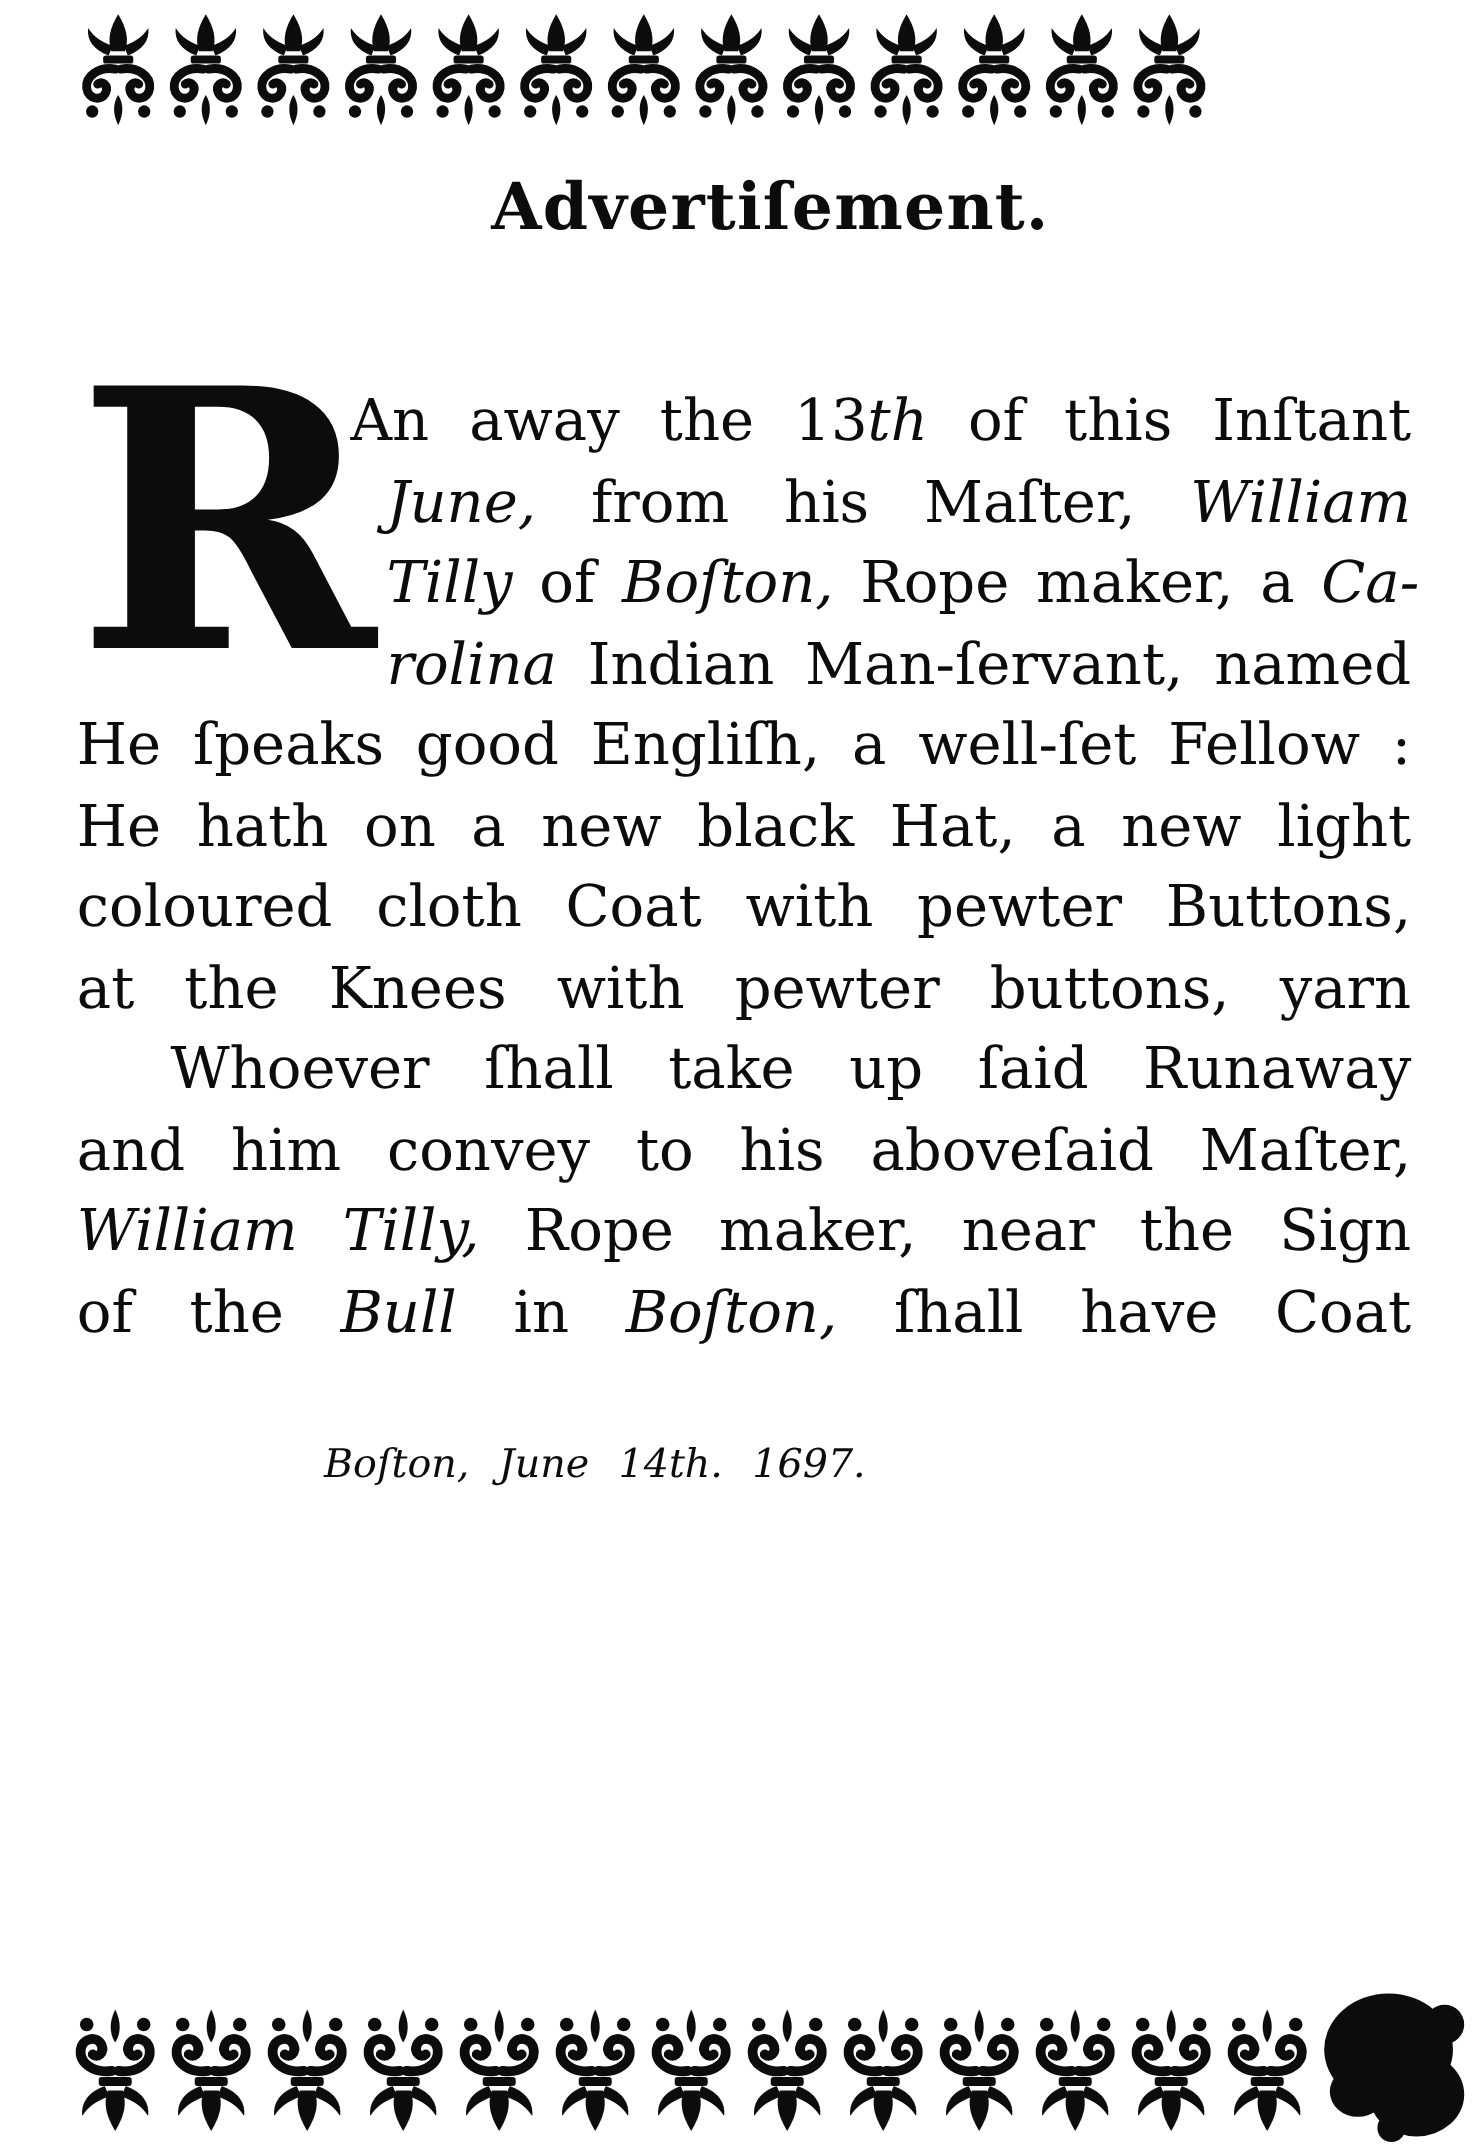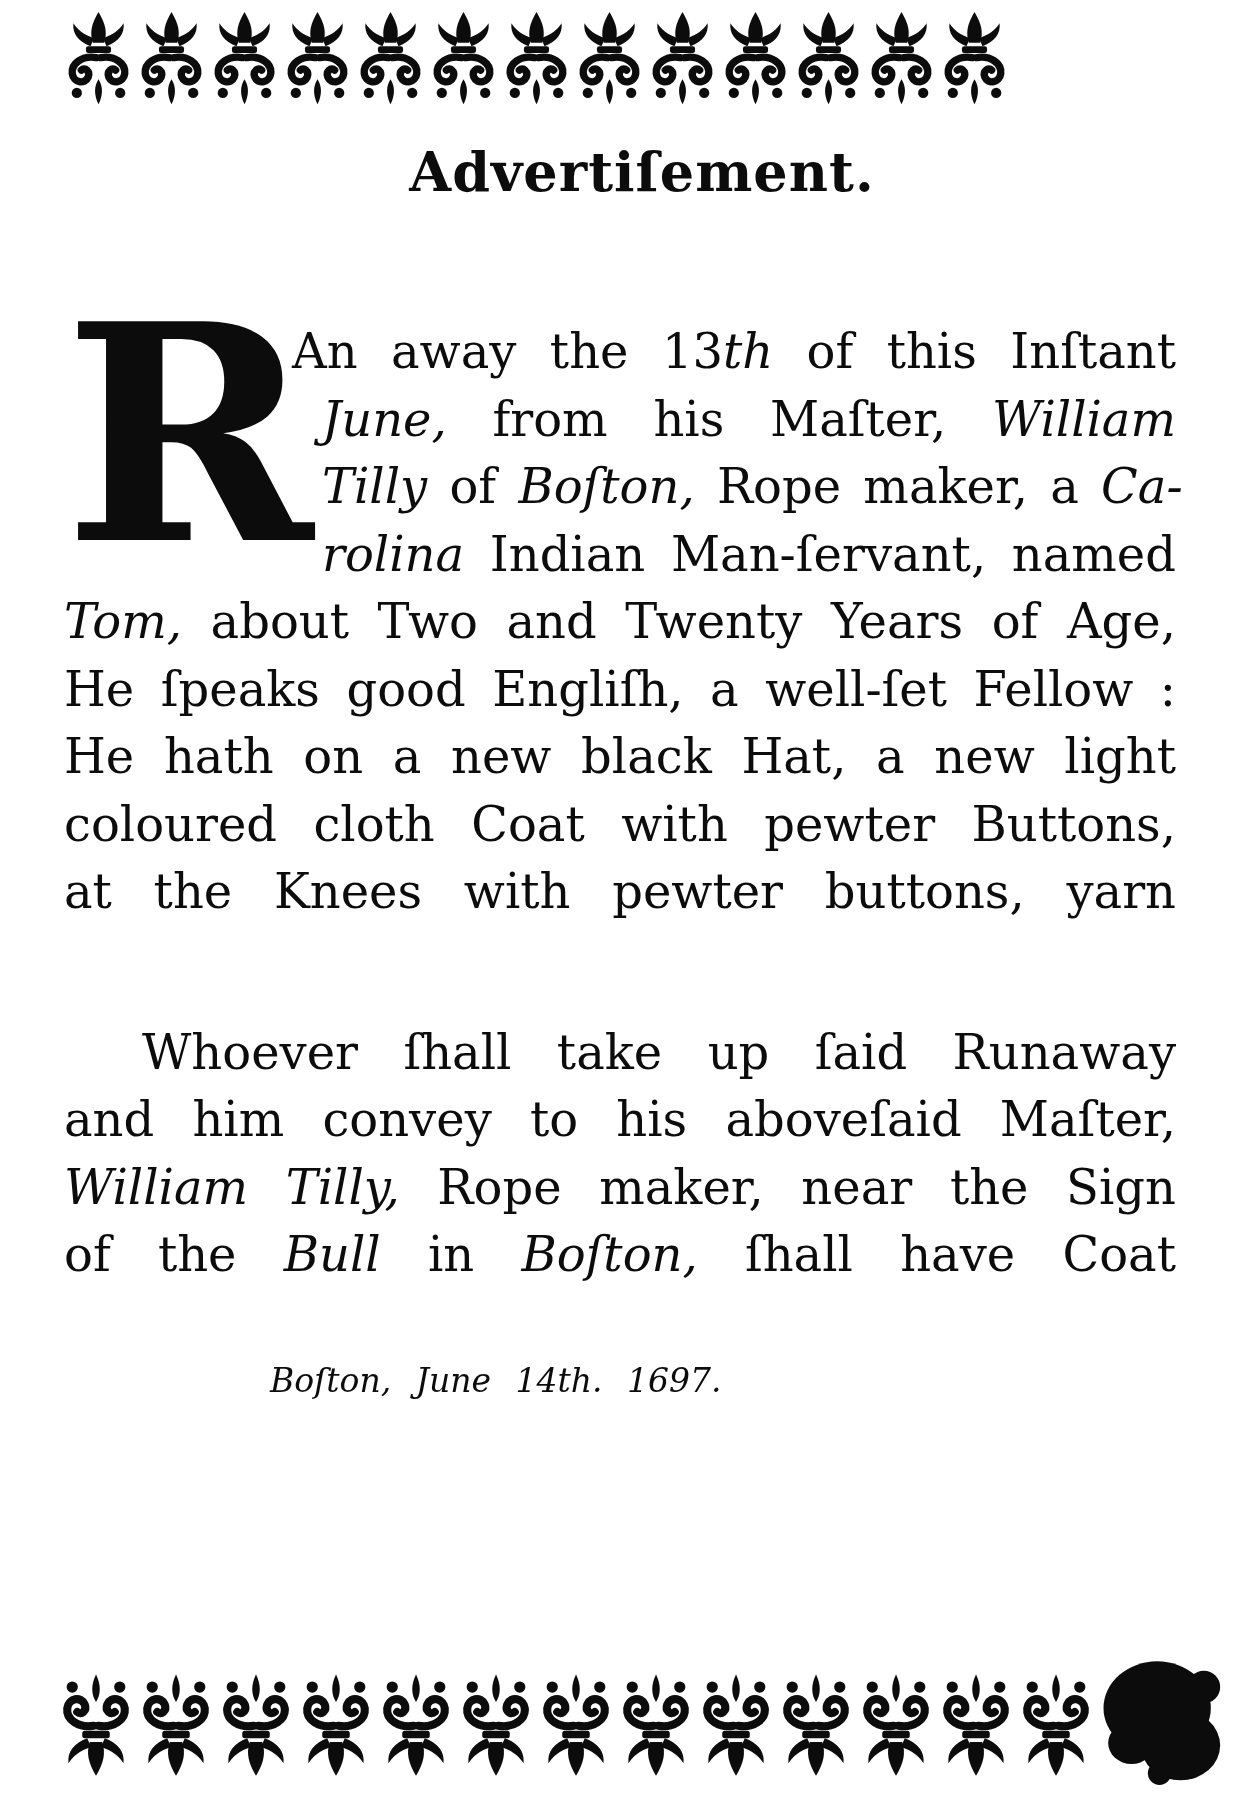--- a/index.html
+++ b/index.html
@@ -31,21 +31,21 @@
     padding-left:24px;
   }
 
   
   .body-text {
     position:absolute; left:64px; top:318px; width:1112px;
     font-size:48px; line-height:67.5px;
     word-spacing:7px;
   }
   .paragraph { position:relative; }
-  .paragraph + .paragraph { margin-top:93px; }
+  .paragraph + .paragraph { }
   .line {
     text-align:justify;
     text-align-last:justify;
     height:67.5px;
     white-space:nowrap;
   }
   .line.nj { text-align:left; text-align-last:auto; }
   .line.i-dropfirst { margin-left:228px; }
   .line.i-drop      { margin-left:258px; }
   .line.i-para      { margin-left:78px; }
@@ -140,21 +140,20 @@
 
   <div class="title">Advertiſement.</div>
 
   <div class="body-text" id="body-text">
       <div class="paragraph">
         <span class="drop-cap">R</span>
         <div class="line i-dropfirst"><span>An away the </span><span>13</span><em>th</em><span> of this Inſtant</span></div>
         <div class="line i-drop"><em>June,</em><span> from his Maſter, </span><em>William</em></div>
         <div class="line i-drop"><em>Tilly</em><span> of </span><em>Boſton,</em><span> Rope maker, a </span><em>Ca-</em></div>
         <div class="line i-drop"><em>rolina</em><span> Indian Man-ſervant, named</span></div>
-        <div class="line"><em>Tom,</em><span> about Two and Twenty Years of Age,</span></div>
         <div class="line"><span>He ſpeaks good Engliſh, a well-ſet Fellow :</span></div>
         <div class="line"><span>He hath on a new black Hat, a new light</span></div>
         <div class="line"><span>coloured cloth Coat with pewter Buttons,</span></div>
         <div class="line"><span>at the Knees with pewter buttons, yarn</span></div>
       </div>
       <div class="paragraph">
         <div class="line i-para"><span>Whoever  ſhall  take  up  ſaid  Runaway</span></div>
         <div class="line"><span>and him convey to his aboveſaid Maſter,</span></div>
         <div class="line"><em>William Tilly,</em><span> Rope maker, near the Sign</span></div>
         <div class="line"><span>of the </span><em>Bull</em><span> in </span><em>Boſton,</em><span> ſhall have Coat</span></div>

